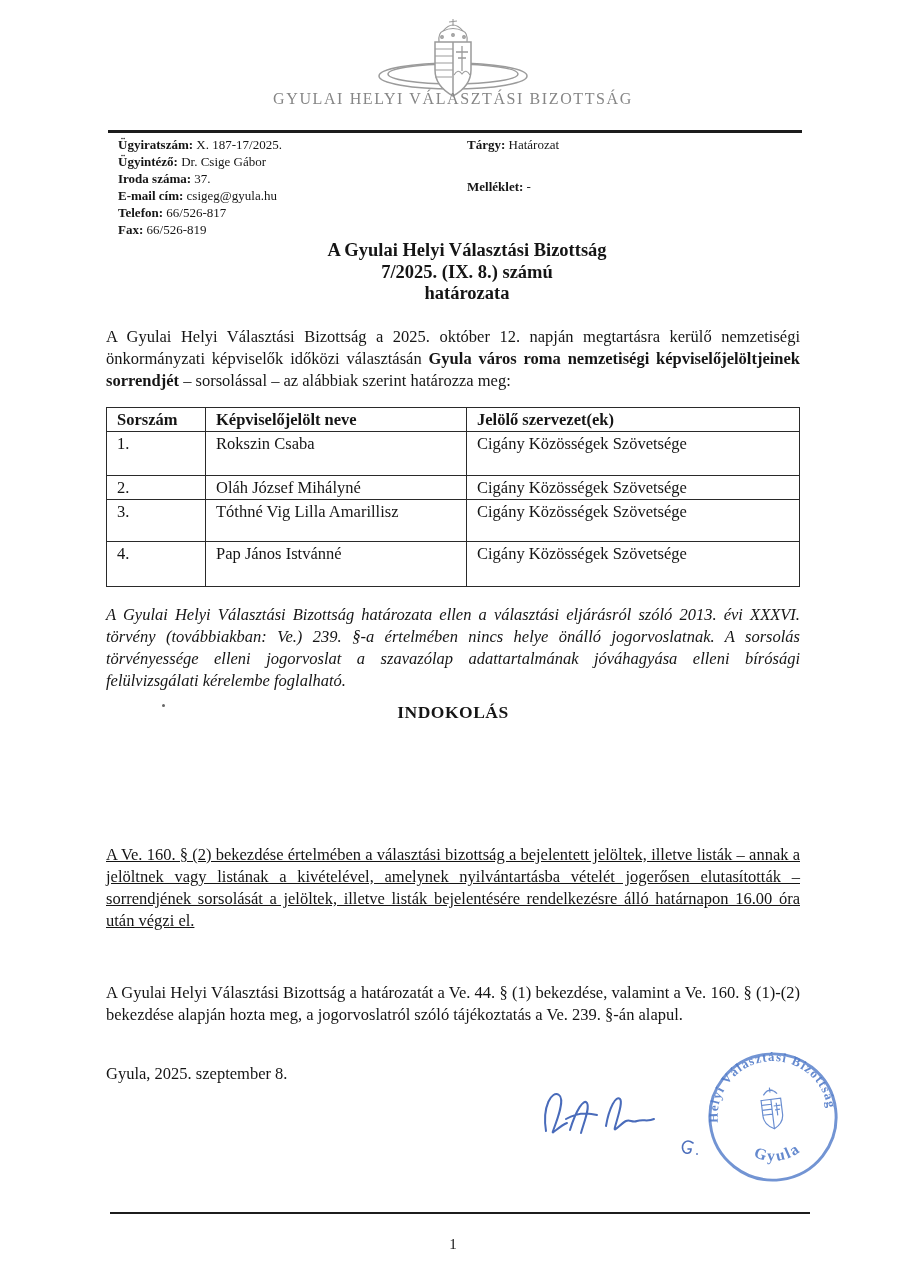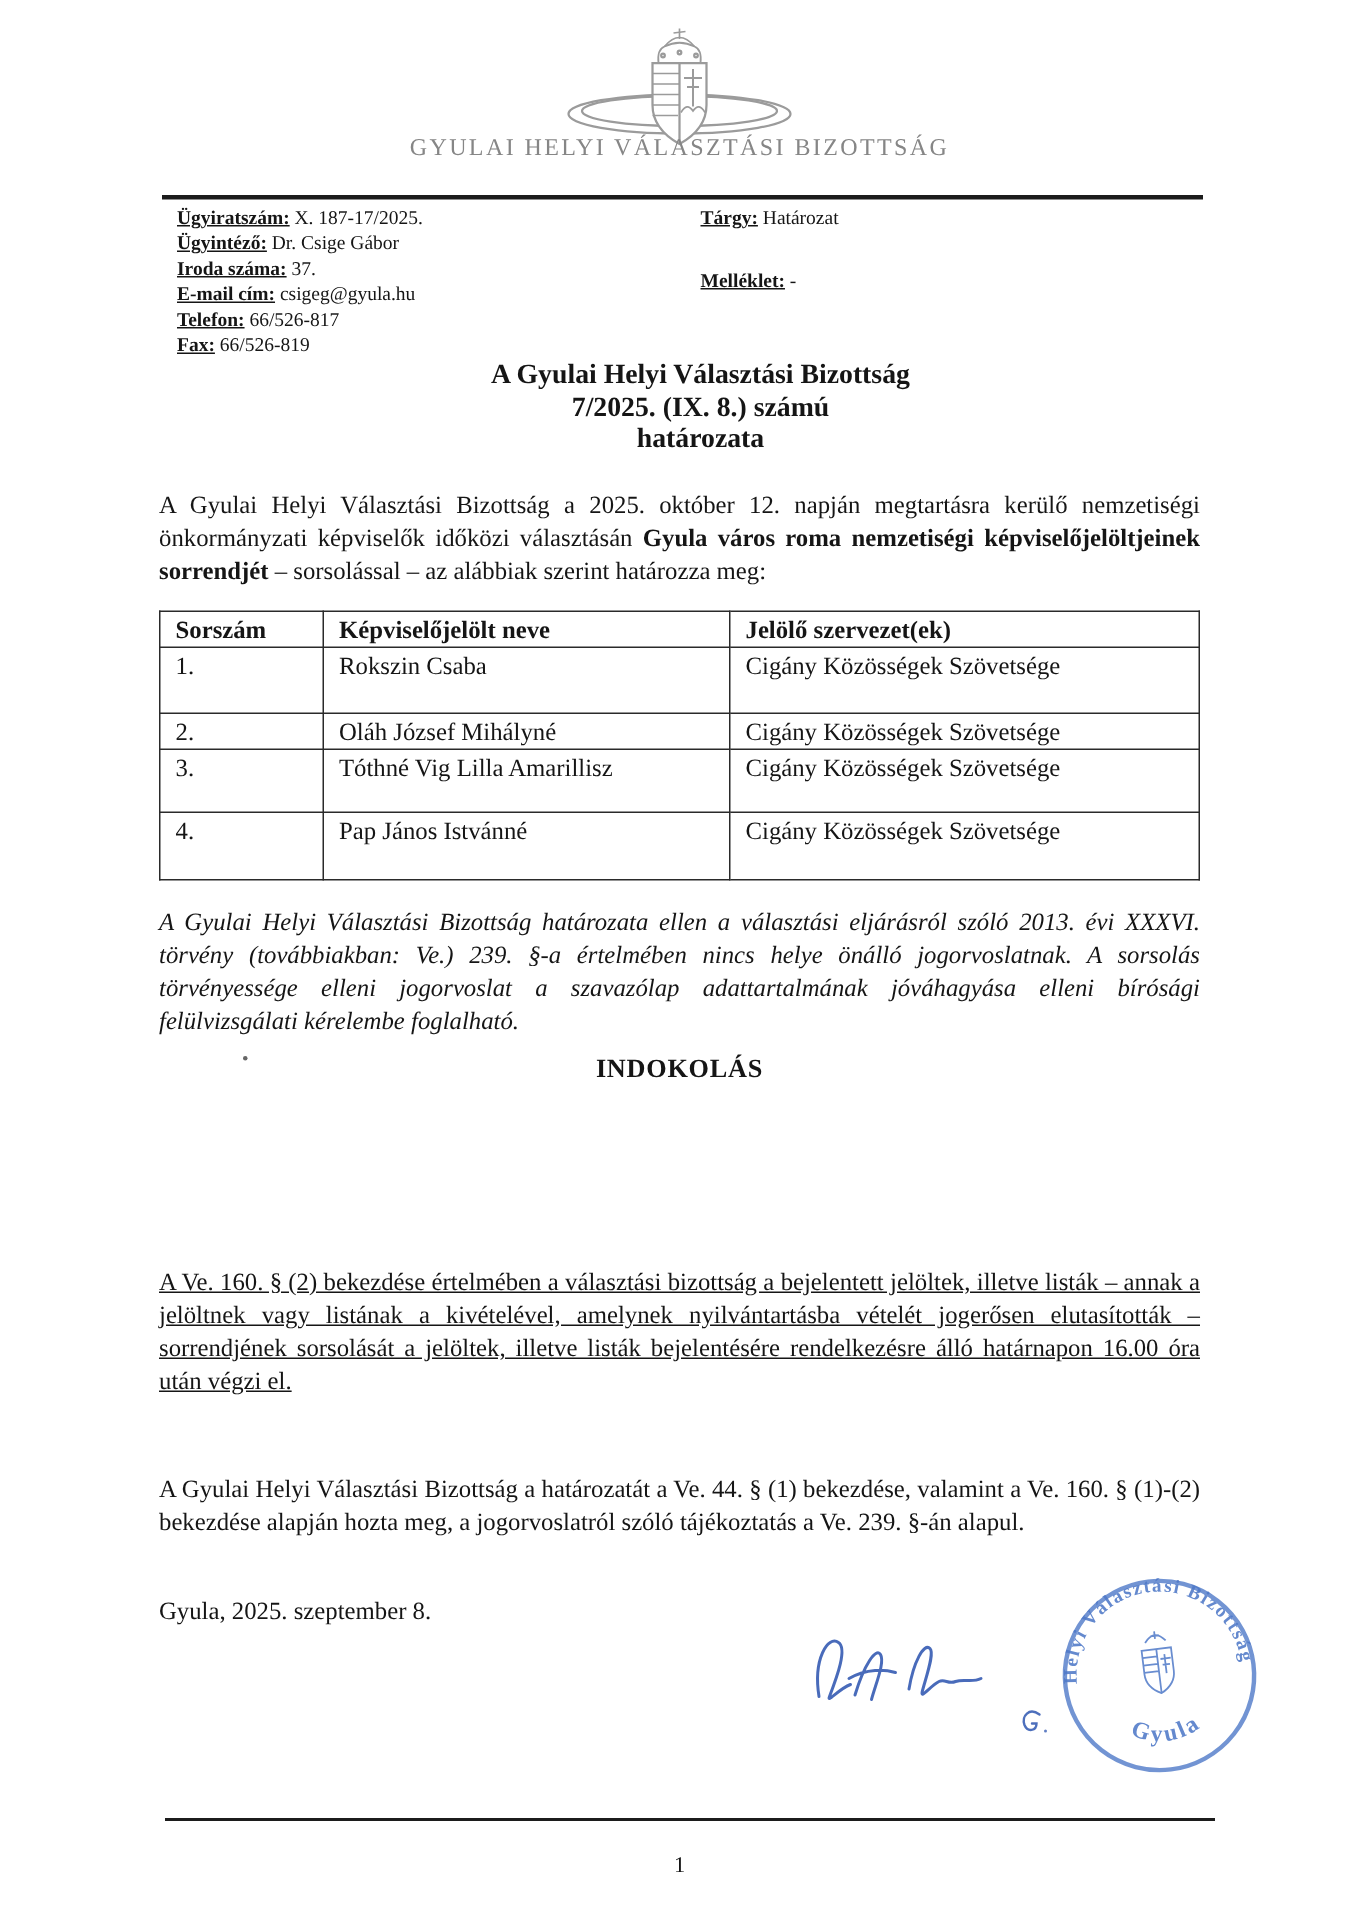--- a/index.html
+++ b/index.html
@@ -12,21 +12,21 @@
   .org-name{
     position:absolute;left:0;top:90px;width:100%;text-align:center;
     font-size:16px;letter-spacing:1.6px;color:#868686;
   }
   .rule-top{position:absolute;left:108px;top:130px;width:694px;border-top:3px solid #1c1c1c;}
   .rule-bottom{position:absolute;left:110px;top:1212px;width:700px;border-top:2.5px solid #1c1c1c;}
   
   .meta-left{position:absolute;left:118px;top:136px;font-size:13px;line-height:17px;}
   .meta-right{position:absolute;left:467px;top:136px;font-size:13px;line-height:17px;}
   .meta-right .m2{margin-top:25px;}
-  .lbl{font-weight:bold;text-decoration:underline;}
+  .lbl{font-weight:bold;}
   
   .doc-title{
     position:absolute;left:0;top:240px;width:100%;text-align:center;
     font-weight:bold;font-size:18.5px;line-height:21.5px;padding-left:14px;
   }
   
   .para{
     position:absolute;left:106px;width:694px;margin:0;
     font-size:16.5px;line-height:22px;text-align:justify;
   }
@@ -41,21 +41,21 @@
     position:absolute;left:0;top:702px;width:100%;text-align:center;
     font-weight:bold;font-size:17.5px;letter-spacing:0.5px;
   }
   .artifact-dot{position:absolute;left:162px;top:704px;width:3px;height:3px;background:#666;border-radius:50%;}
   
   .order-table{
     position:absolute;left:106px;top:407px;width:694px;
     border-collapse:collapse;font-size:16.5px;
   }
   .order-table th,.order-table td{
-    border:1.5px solid #2a2a2a;padding:1px 20px 0 10px;text-align:left;vertical-align:top;
+    border:1.5px solid #2a2a2a;padding:1px 10px 0 10px;text-align:left;vertical-align:top;
     font-weight:normal;line-height:22px;
   }
   .order-table th{font-weight:bold;}
   .col-num{width:78px;}
   .col-name{width:240px;}
   .rh{height:24px;}
   .r1{height:44px;} .r2{height:20px;} .r3{height:42px;} .r4{height:45px;}
   
   .sig-scrawl{position:absolute;left:540px;top:1086px;}
   .sig-block{position:absolute;left:542px;top:1124px;width:178px;text-align:center;font-size:16.5px;line-height:22px;}

